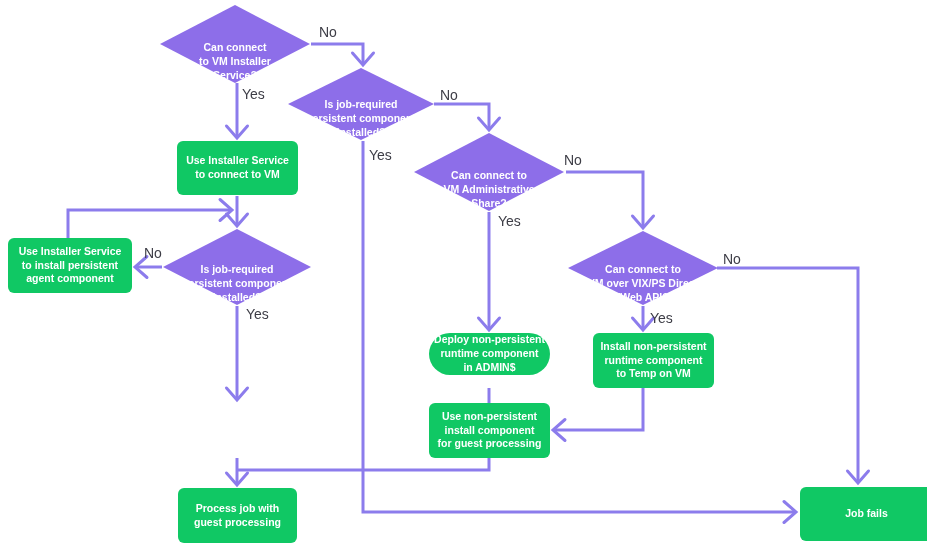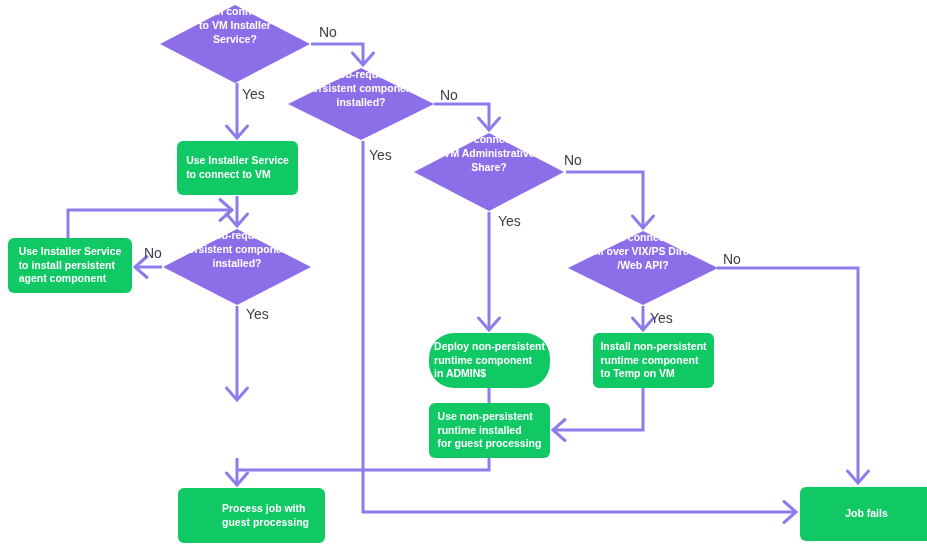--- a/index.html
+++ b/index.html
@@ -3,44 +3,44 @@
 <meta charset="utf-8">
 <style>
   html,body{margin:0;padding:0;background:#ffffff;}
   body{font-family:"Liberation Sans",sans-serif;}
   #canvas{position:relative;width:927px;height:549px;background:#ffffff;overflow:hidden;}
 
   #connector-layer{position:absolute;left:0;top:0;width:927px;height:549px;pointer-events:none;}
   .conn{fill:none;stroke:var(--connector,#8c7cec);stroke-width:3;}
   .ah-path{stroke:var(--connector,#8c7cec);}
 
-  .diamond{position:absolute;display:flex;align-items:flex-start;justify-content:center;text-align:center;}
+  .diamond{position:absolute;display:flex;align-items:flex-end;justify-content:center;text-align:center;}
   .diamond .shape{position:absolute;left:0;top:0;width:100%;height:100%;}
   .diamond polygon{fill:var(--decision-fill,#8d6ee9);}
-  .pbox{position:absolute;display:flex;align-items:center;justify-content:center;
+  .pbox{position:absolute;display:flex;align-items:center;justify-content:center;text-align:center;
         background:var(--process-fill,#10c864);border-radius:6px;}
   .node-label{position:relative;color:var(--node-text,#ffffff);font-size:10.5px;font-weight:bold;
         line-height:1.32;white-space:pre;z-index:2;}
   .edge-label{position:absolute;font-size:14px;color:var(--edge-label-text,#3d3d46);white-space:nowrap;}
 
   
   #d-installer{left:160px;top:5px;width:150px;height:78px;}
   #d-top-persistent{left:288px;top:68px;width:146px;height:72px;}
   #d-left-persistent{left:163px;top:229px;width:148px;height:76px;}
   #d-admin-share{left:414px;top:133px;width:150px;height:78px;}
   #d-vix{left:568px;top:231px;width:150px;height:74px;}
 
   
   #p-connect-vm{left:177px;top:141px;width:121px;height:54px;}
   #p-install-persistent{left:8px;top:238px;width:124px;height:55px;}
-  #p-deploy-admin{left:429px;top:333px;width:121px;height:55px;border-radius:25px;}
+  #p-deploy-admin{left:429px;top:333px;width:121px;height:42px;border-radius:25px;}
   #p-install-temp{left:593px;top:333px;width:121px;height:55px;}
   #p-use-nonpersistent{left:429px;top:403px;width:121px;height:55px;}
   #p-use-persistent{left:178px;top:403px;width:119px;height:55px;}
-  #p-process-job{left:178px;top:488px;width:119px;height:55px;padding-left:28px;}
+  #p-process-job{left:178px;top:488px;width:119px;height:55px;}
   #p-job-fails{left:800px;top:487px;width:133px;height:54px;}
 
   
   #l-installer-no{left:319px;top:24px;}
   #l-installer-yes{left:242px;top:86px;}
   #l-top-persistent-no{left:440px;top:87px;}
   #l-top-persistent-yes{left:369px;top:147px;}
   #l-admin-no{left:564px;top:152px;}
   #l-admin-yes{left:498px;top:213px;}
   #l-vix-no{left:723px;top:251px;}
@@ -132,21 +132,21 @@
 runtime component
 in ADMIN$</span>
   </div>
   <div class="pbox" id="p-install-temp">
     <span class="node-label">Install non-persistent
 runtime component
 to Temp on VM</span>
   </div>
   <div class="pbox" id="p-use-nonpersistent">
     <span class="node-label">Use non-persistent
-runtime installed
+install component
 for guest processing</span>
   </div>
   <div class="pbox" id="p-process-job">
     <span class="node-label">Process job with
 guest processing</span>
   </div>
   <div class="pbox" id="p-job-fails">
     <span class="node-label">Job fails</span>
   </div>
 

